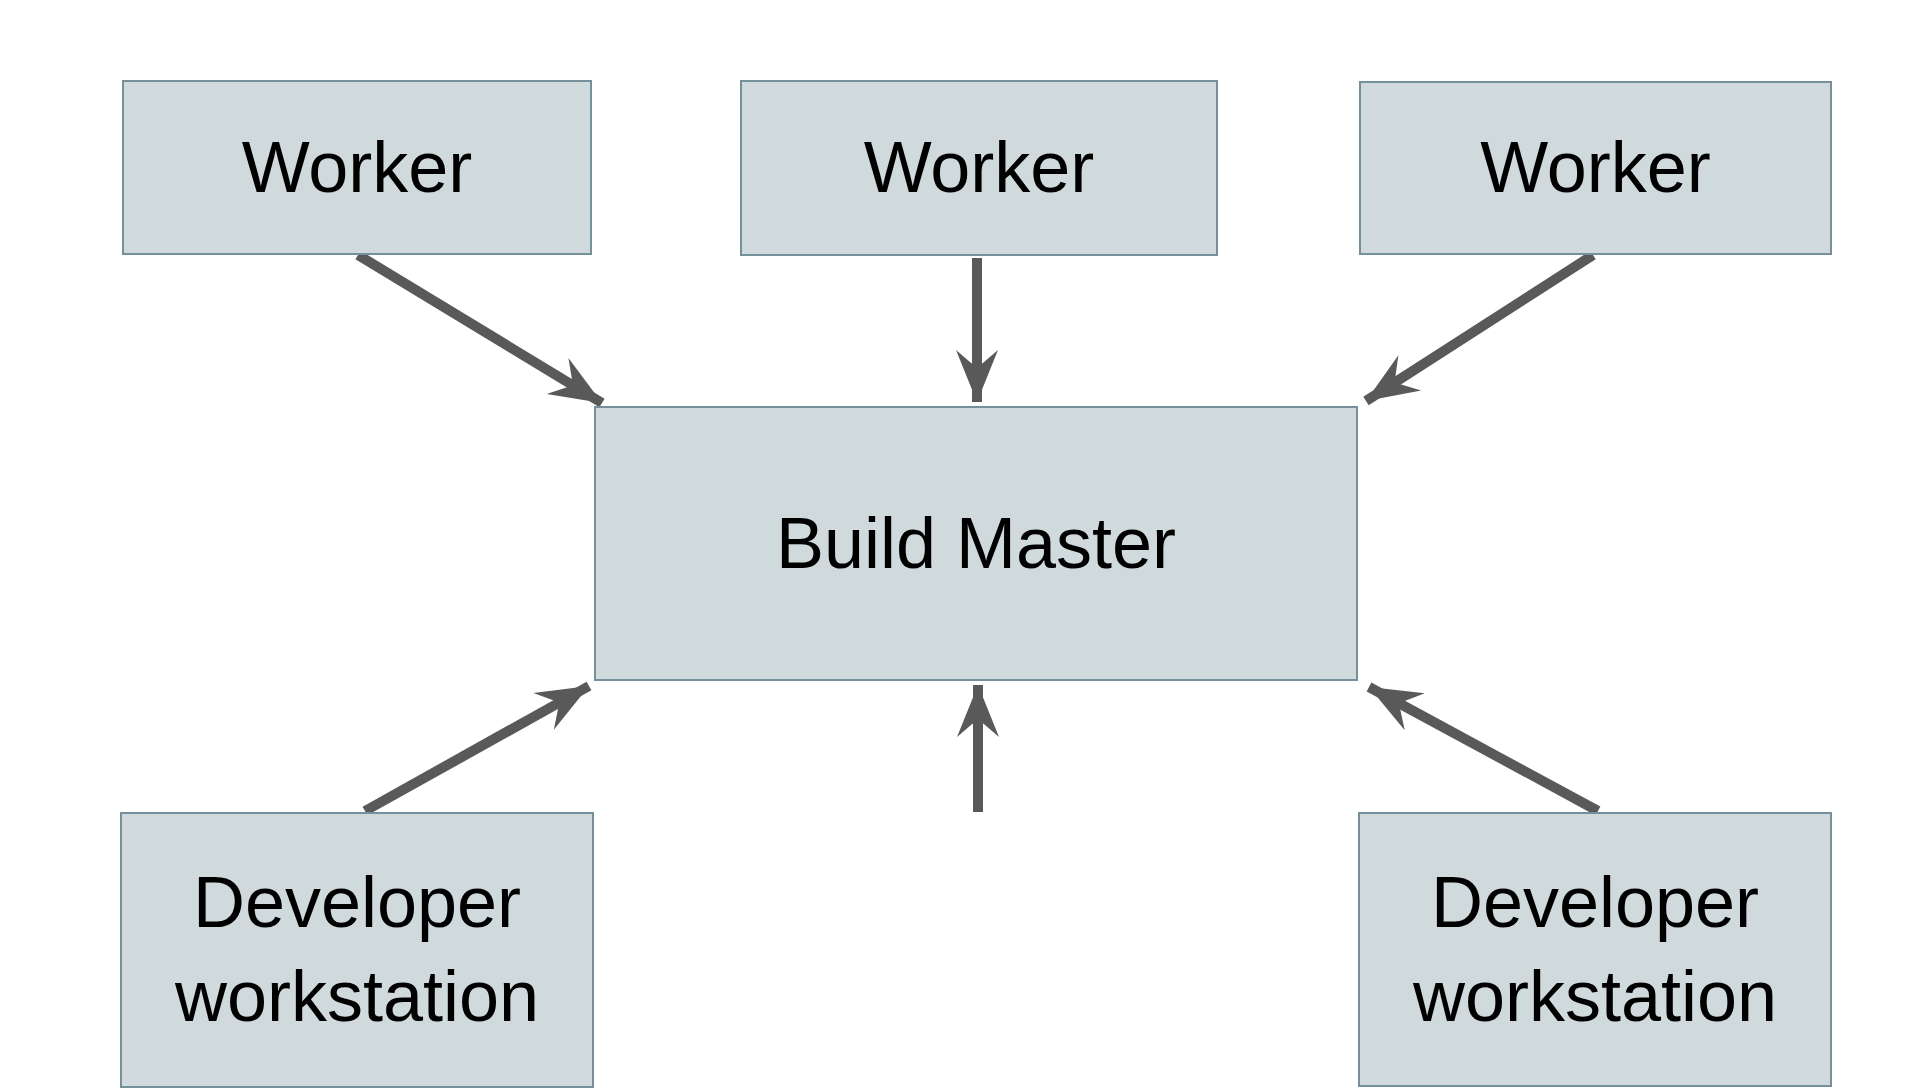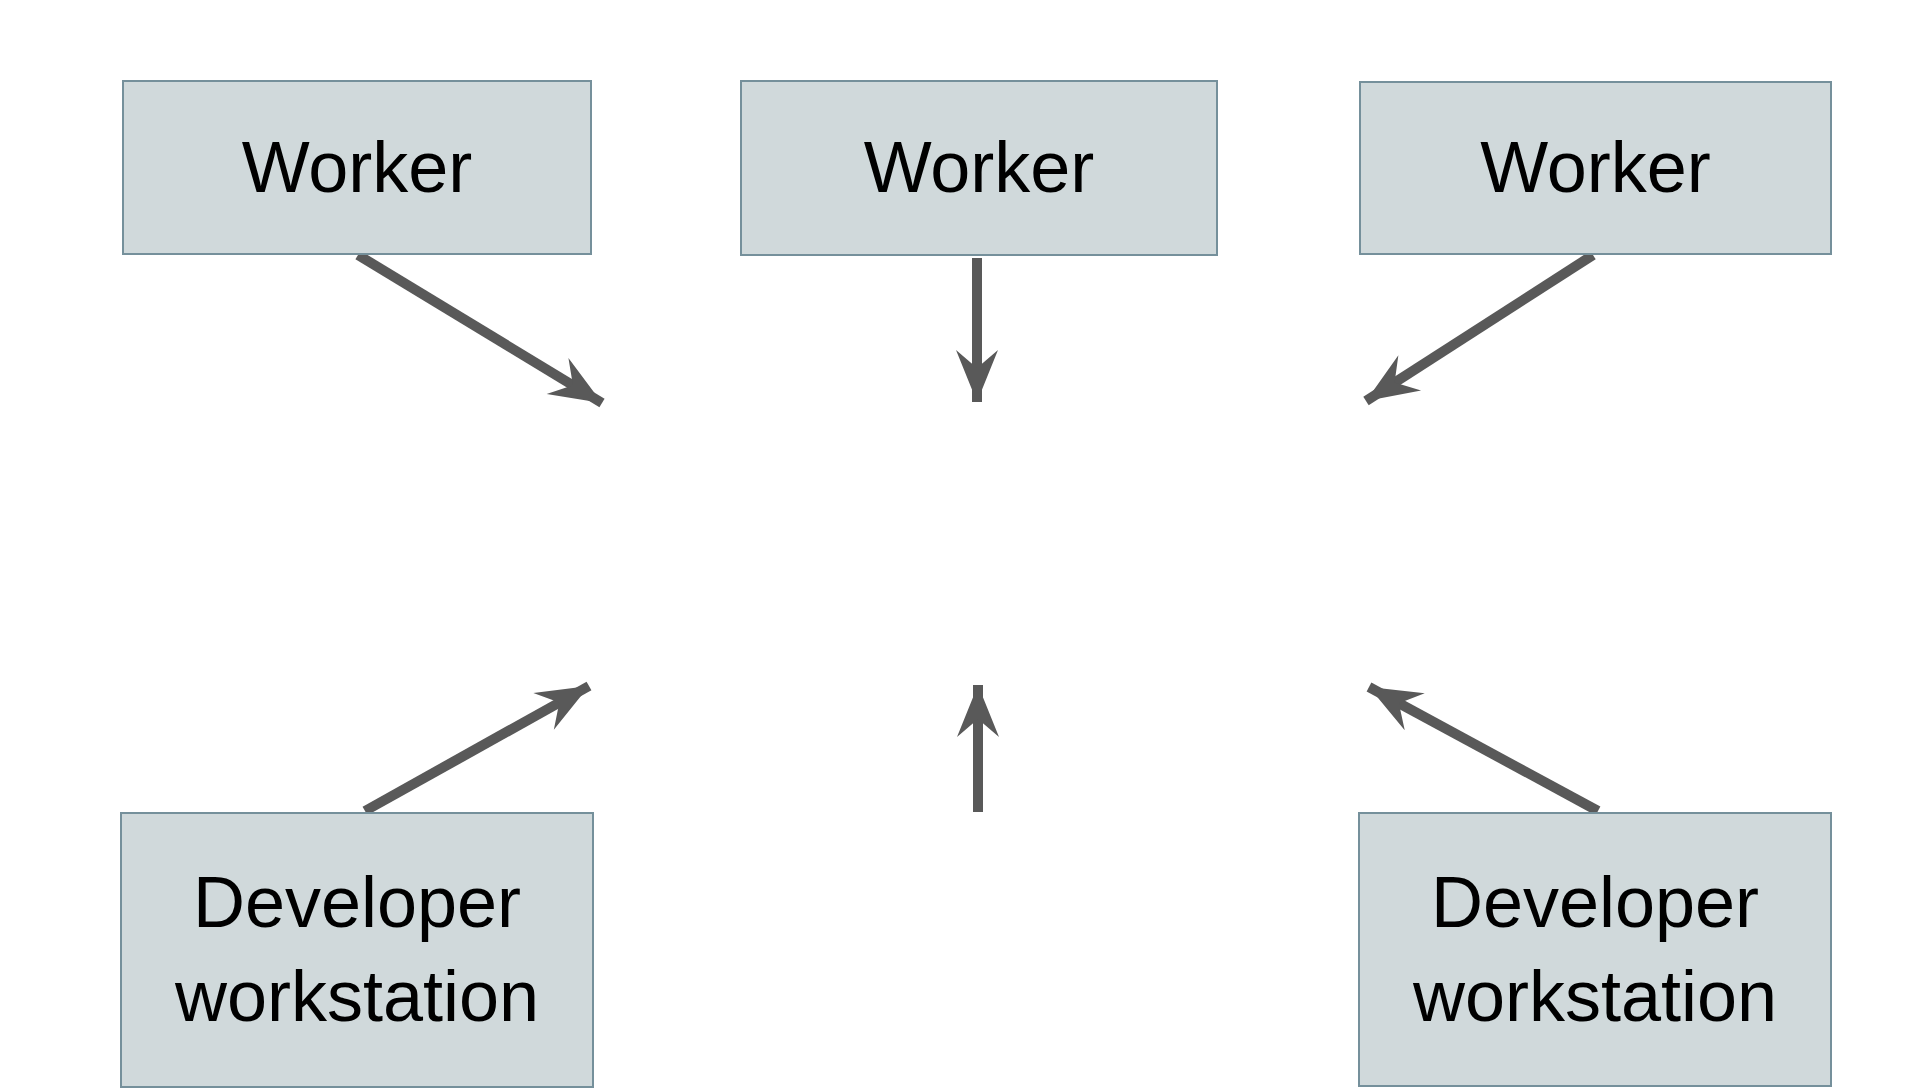--- a/index.html
+++ b/index.html
@@ -65,20 +65,23 @@
   </div>
 
   <div class="node n-worker-2">
     <span class="node-label">Worker</span>
   </div>
 
   <div class="node n-worker-3">
     <span class="node-label">Worker</span>
   </div>
 
+  <div class="node n-build-master">
+    <span class="node-label">Build Master</span>
+  </div>
 
   <div class="node n-dev-left">
     <span class="node-label">Developer workstation</span>
   </div>
 
 
   <div class="node n-dev-right">
     <span class="node-label">Developer workstation</span>
   </div>
 

